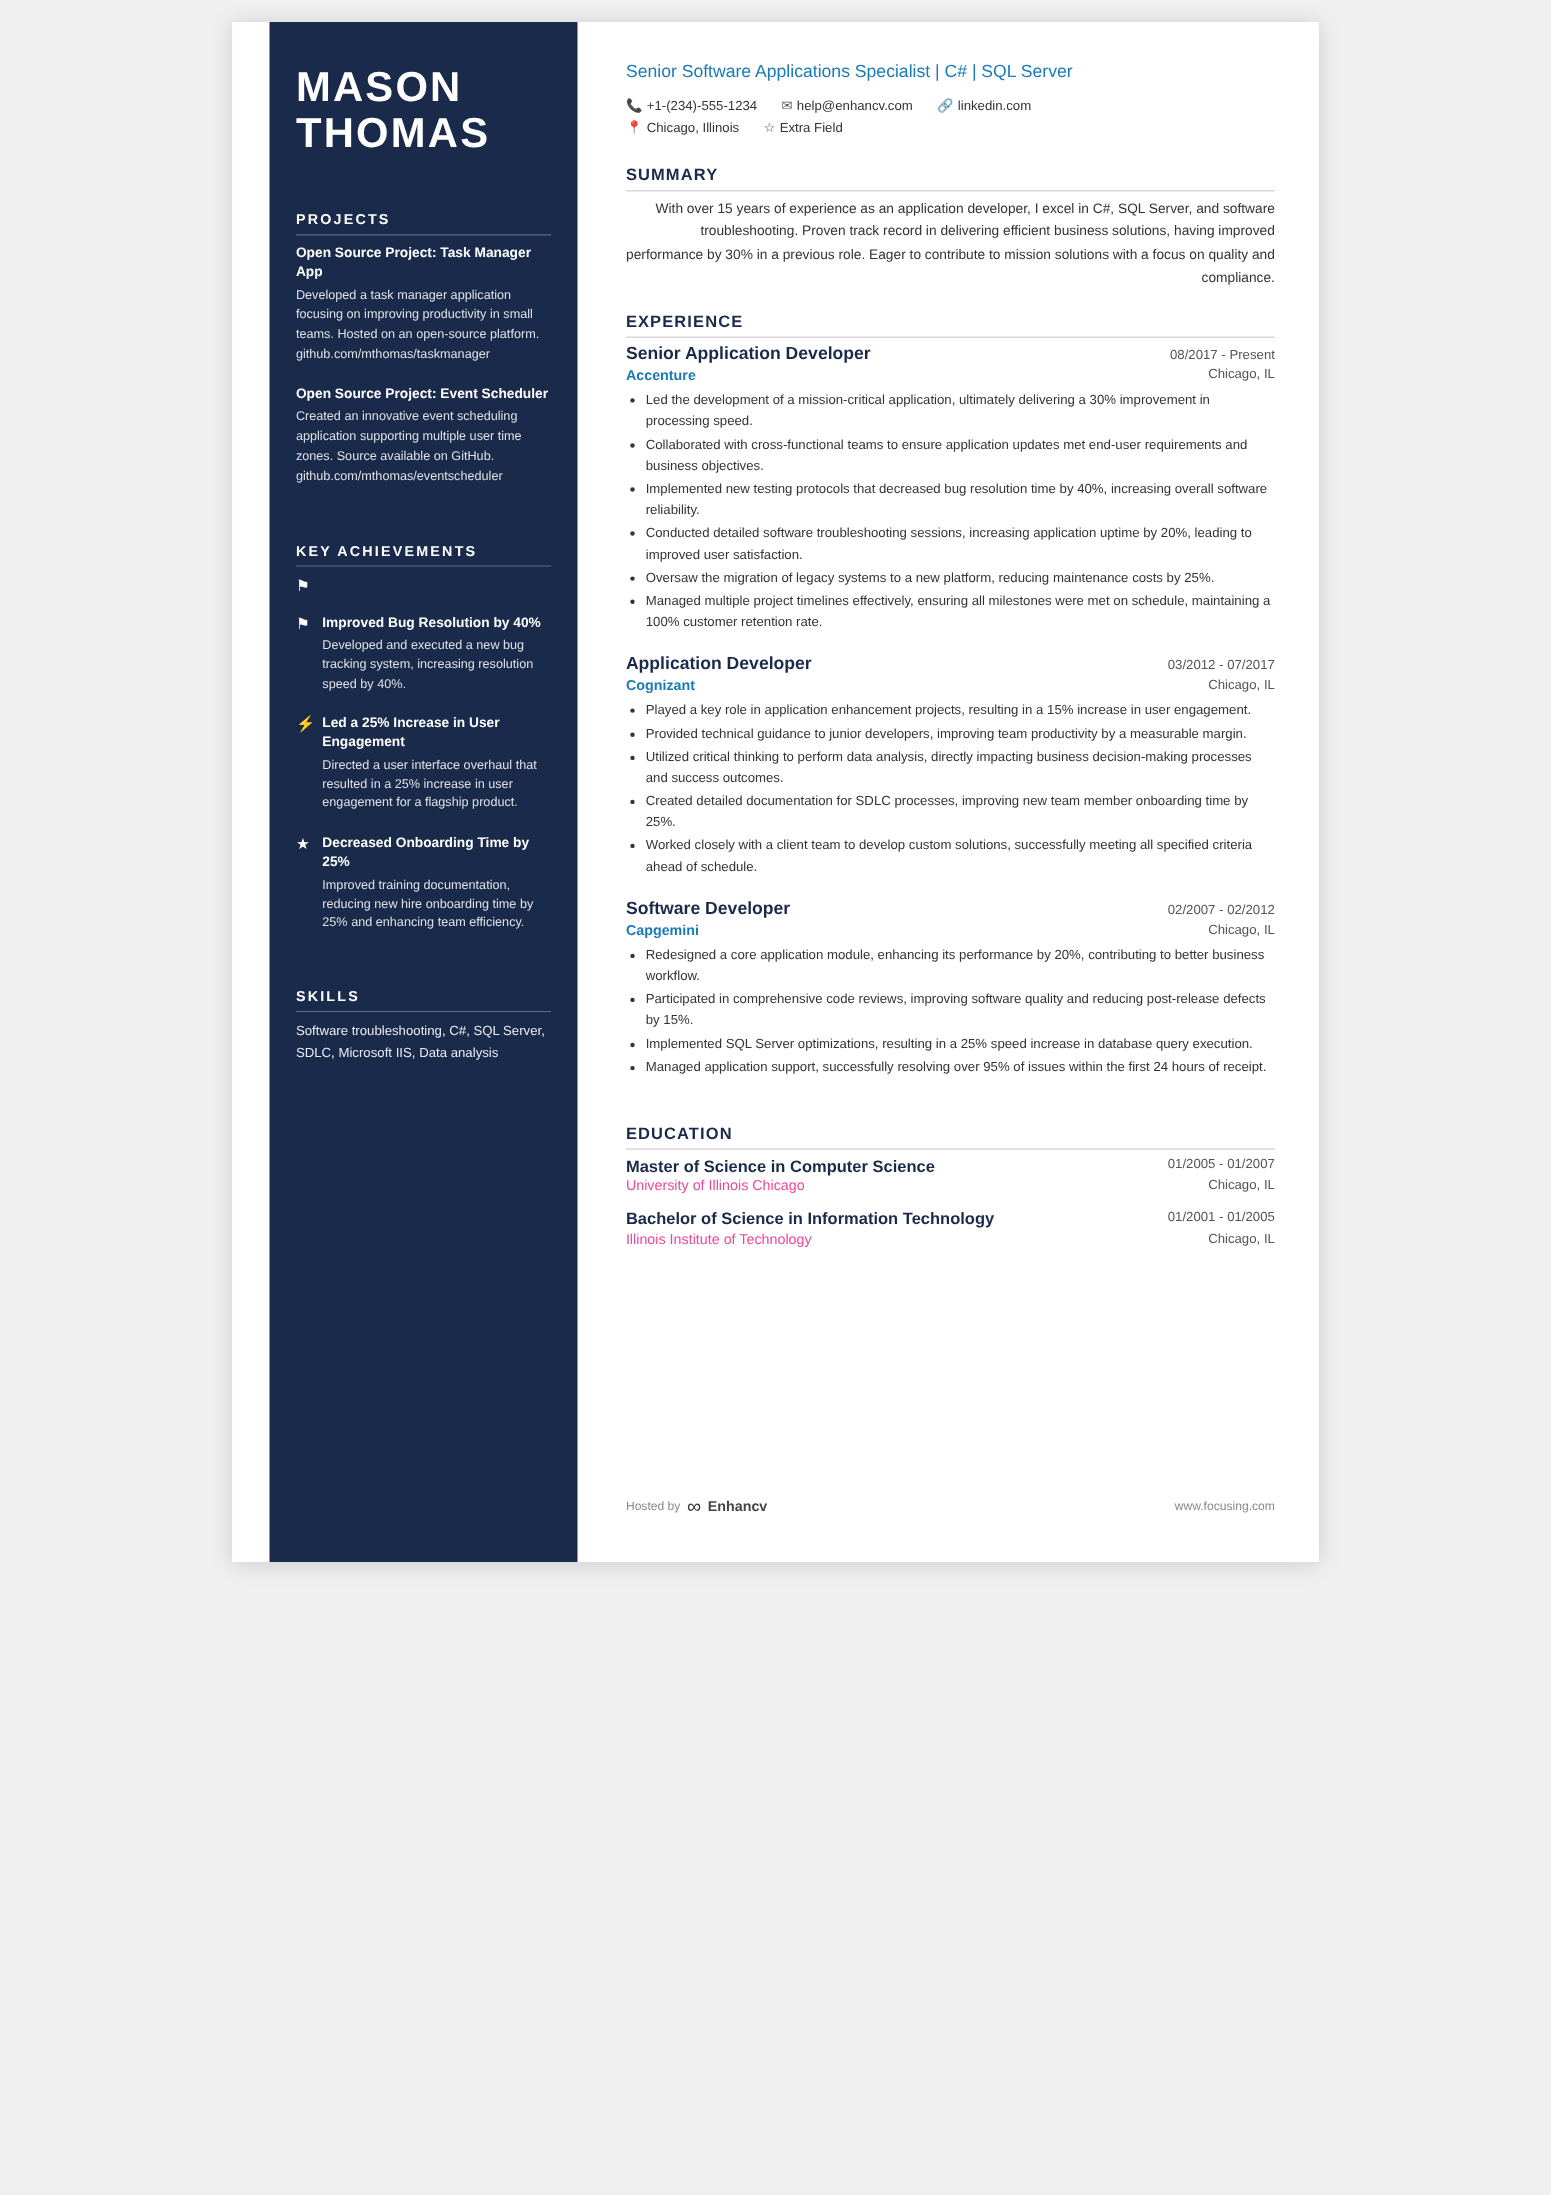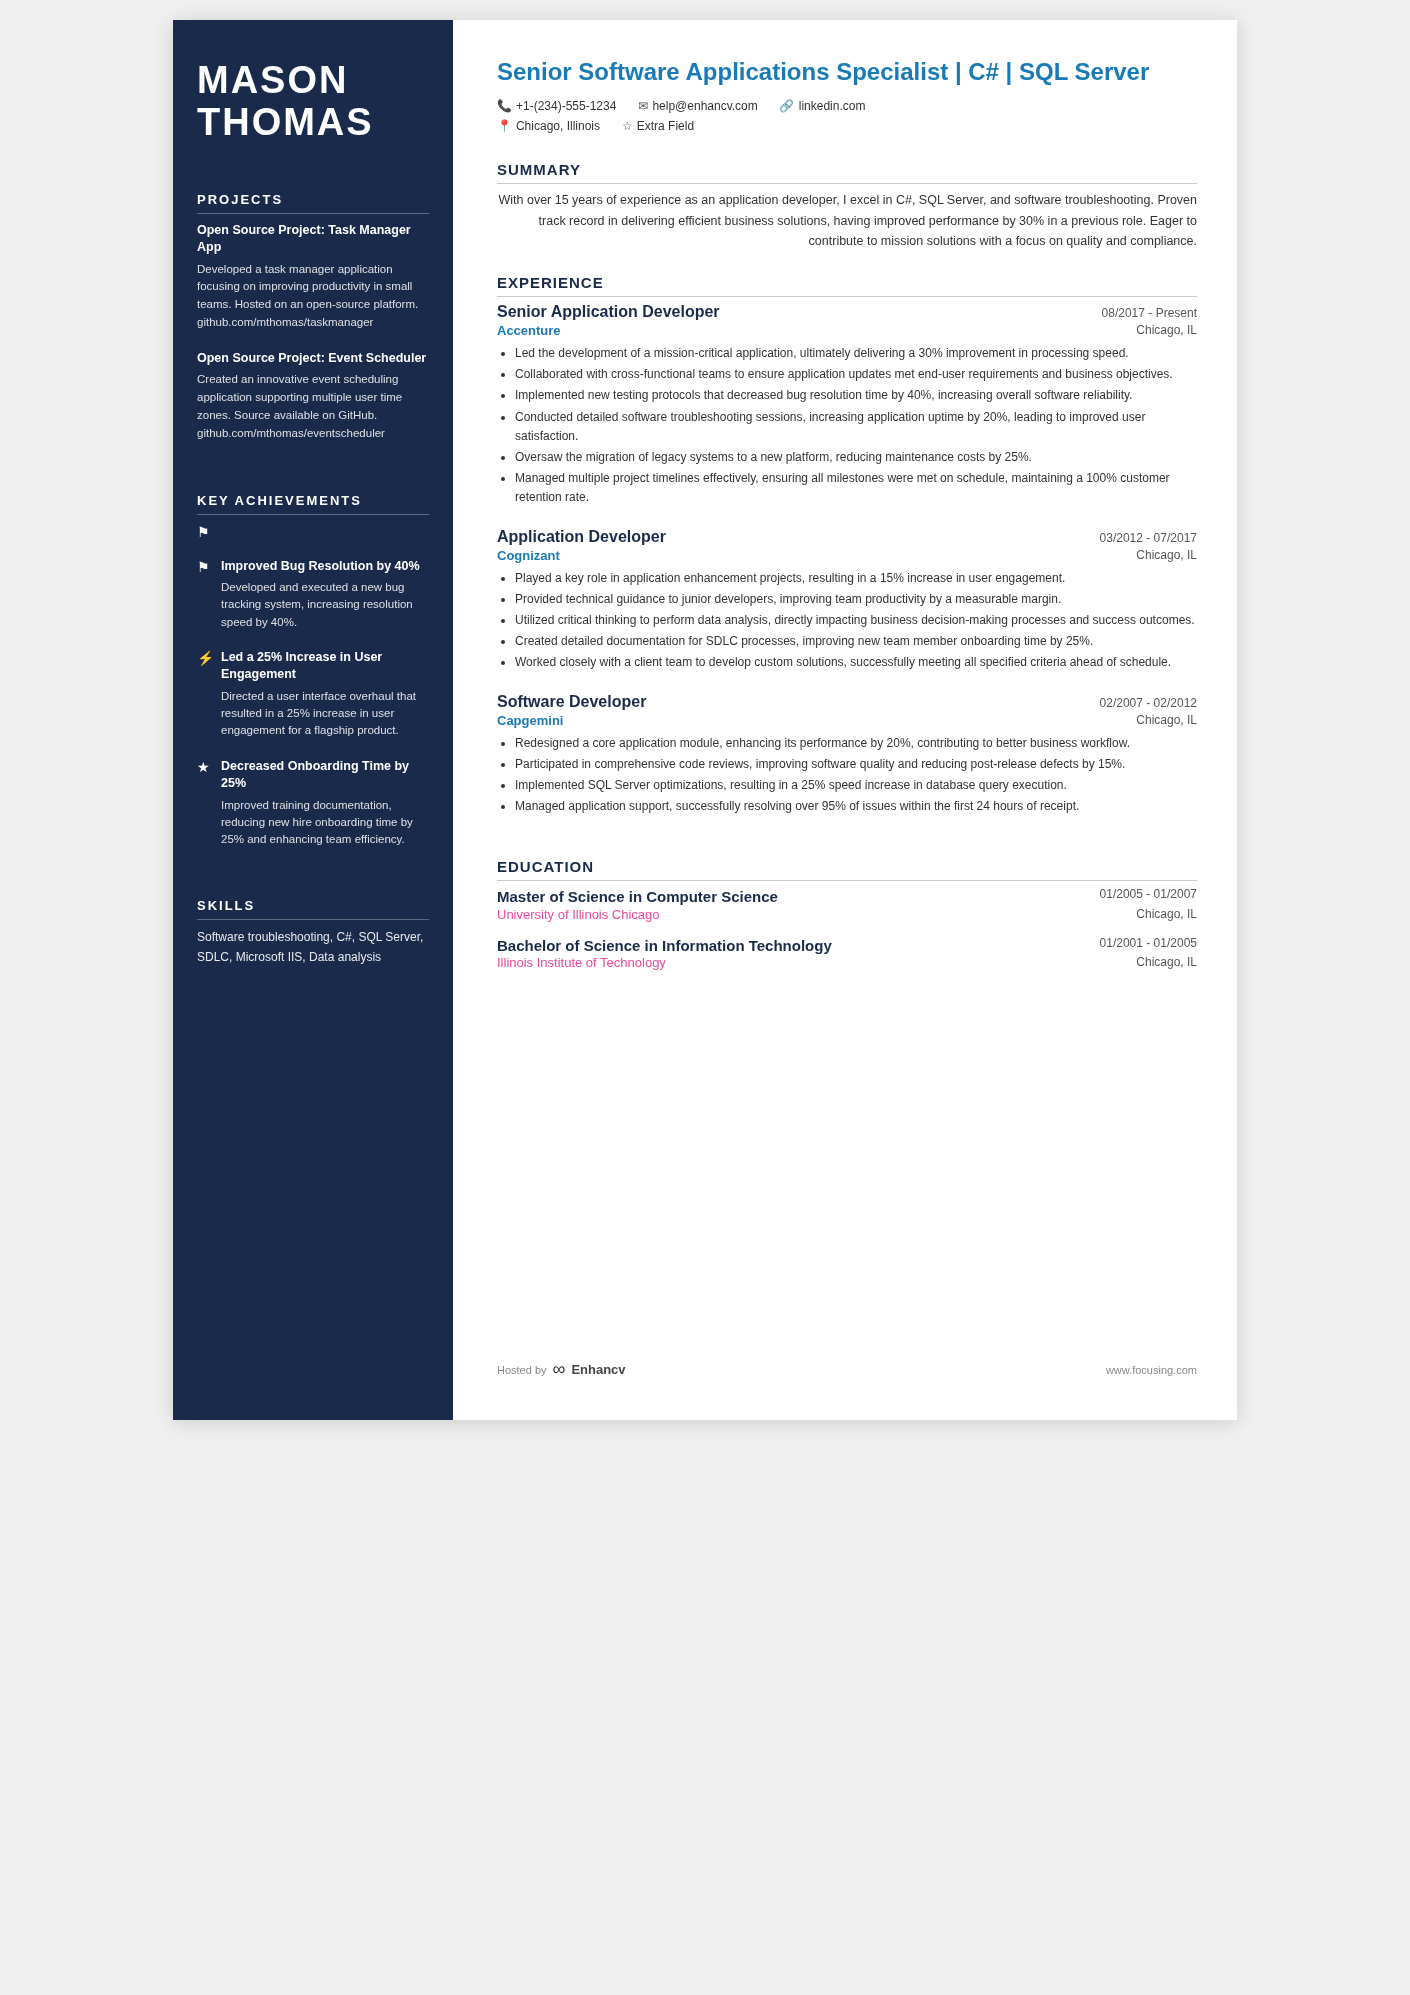--- a/index.html
+++ b/index.html
@@ -6,25 +6,26 @@
     body {
       font-family: 'Arial', sans-serif;
       background: #f0f0f0;
       display: flex;
       justify-content: center;
       align-items: flex-start;
       min-height: 100vh;
       padding: 20px;
     }
     .resume {
-      width: 1064px;
+      width: 988px;
       min-height: 1400px;
       background: white;
       display: flex;
       box-shadow: 0 2px 20px rgba(0,0,0,0.15);
+      padding-left: 34px;
     }
     
     .sidebar {
       width: 280px;
       min-width: 280px;
       background: #1a2a4a;
       color: white;
       padding: 40px 24px 40px 24px;
       display: flex;
       flex-direction: column;
@@ -101,22 +102,22 @@
       opacity: 0.9;
     }
     
     .main {
       flex: 1;
       padding: 36px 40px 40px 44px;
       display: flex;
       flex-direction: column;
     }
     .main-title {
-      font-size: 24px;
-      font-weight: 700;
+      font-size: 16px;
+      font-weight: 400;
       color: #1a7ab5;
       margin-bottom: 12px;
       line-height: 1.3;
     }
     .contact-row {
       display: flex;
       flex-wrap: wrap;
       gap: 10px 22px;
       margin-bottom: 6px;
       align-items: center;

